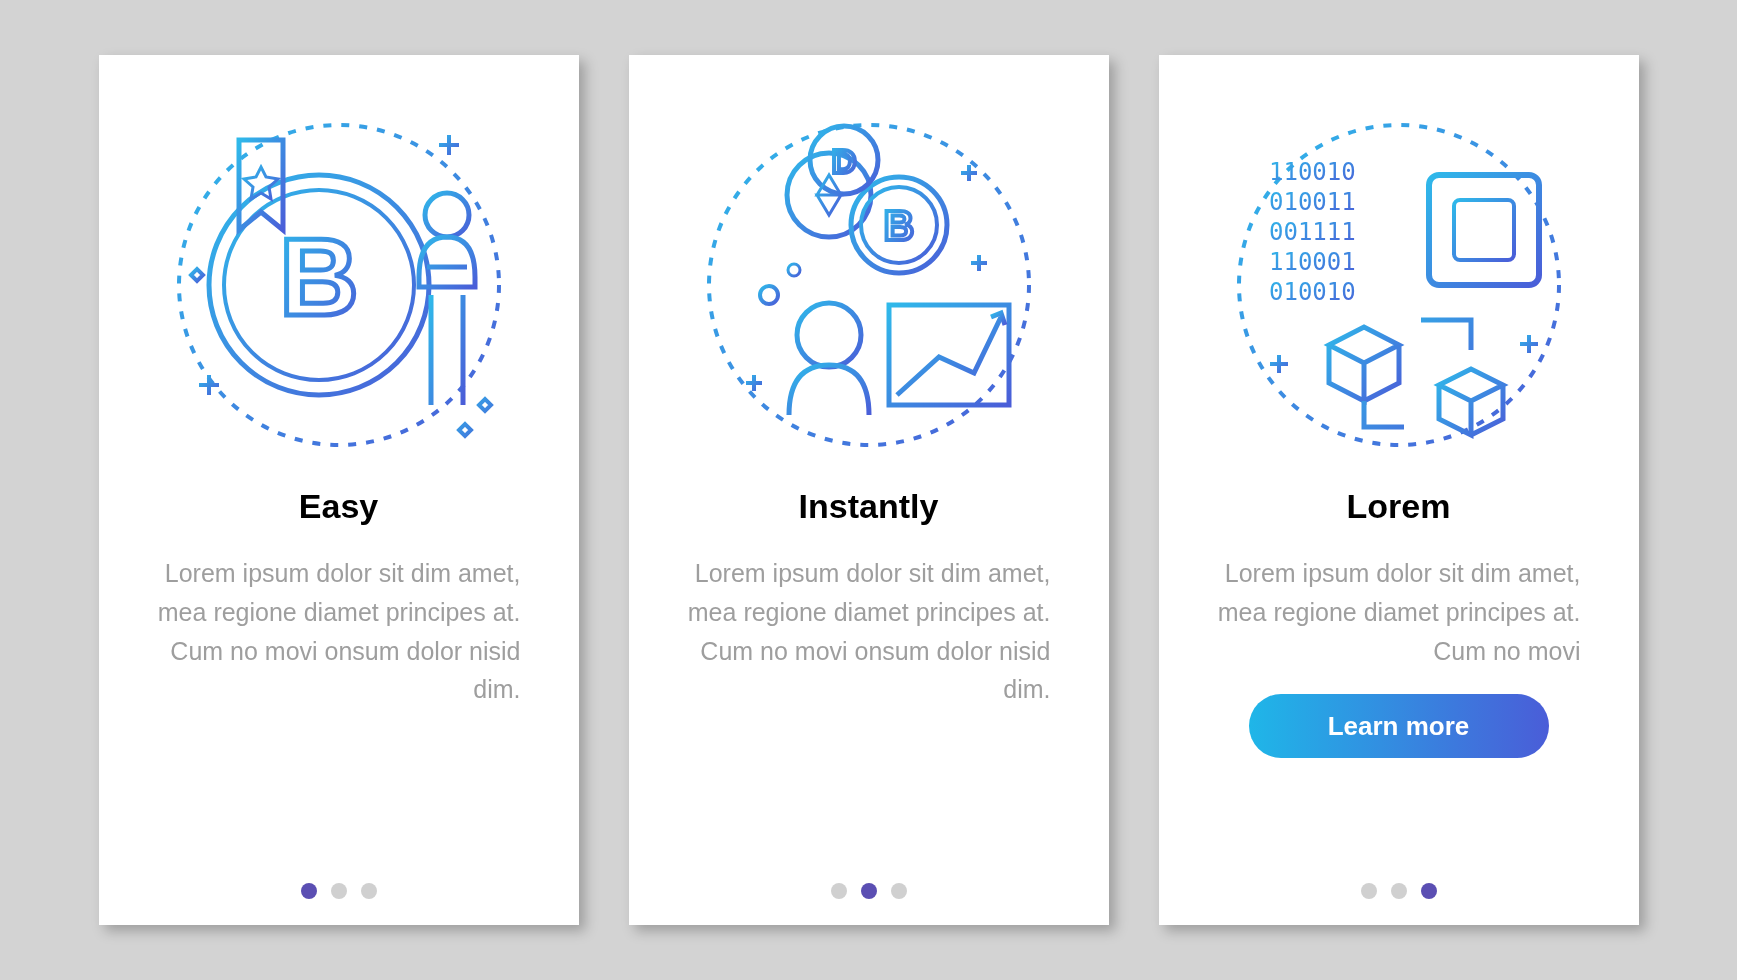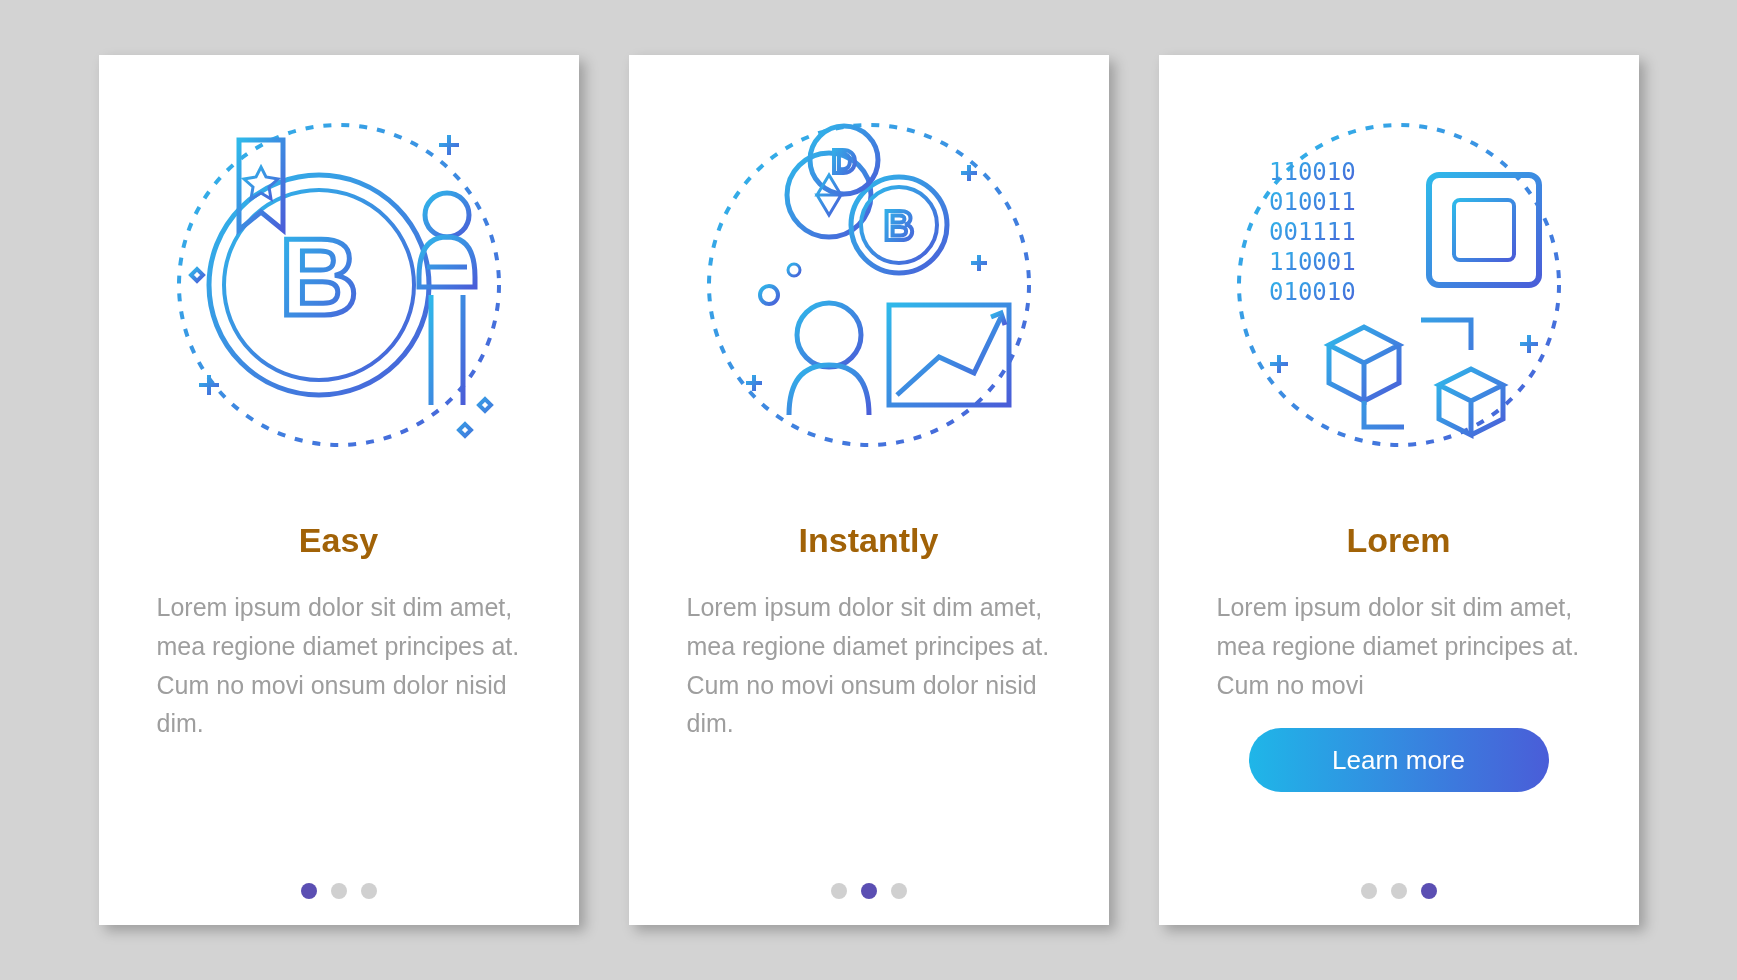--- a/index.html
+++ b/index.html
@@ -28,41 +28,41 @@
     width: 380px;
     height: 380px;
     display: flex;
     align-items: center;
     justify-content: center;
   }
   .illustration svg { width: 100%; height: 100%; }
   .title {
     font-size: 34px;
     font-weight: 700;
-    color: #a16207;
-    margin-top: 46px;
+    color: #000000;
+    margin-top: 12px;
     margin-bottom: 28px;
   }
   .desc {
     font-size: 25px;
     line-height: 1.55;
     color: #9e9e9e;
-    text-align: left;
+    text-align: right;
     padding: 0 8px;
   }
   .cta {
     margin-top: 24px;
     width: 300px;
     height: 64px;
     border-radius: 40px;
     border: none;
     background: linear-gradient(90deg, #1fb6e8 0%, #4a5dd8 100%);
     color: #ffffff;
     font-size: 26px;
-    font-weight: 400;
+    font-weight: 700;
     cursor: pointer;
   }
   .dots {
     position: absolute;
     bottom: 26px;
     display: flex;
     gap: 14px;
   }
   .dot {
     width: 16px;

